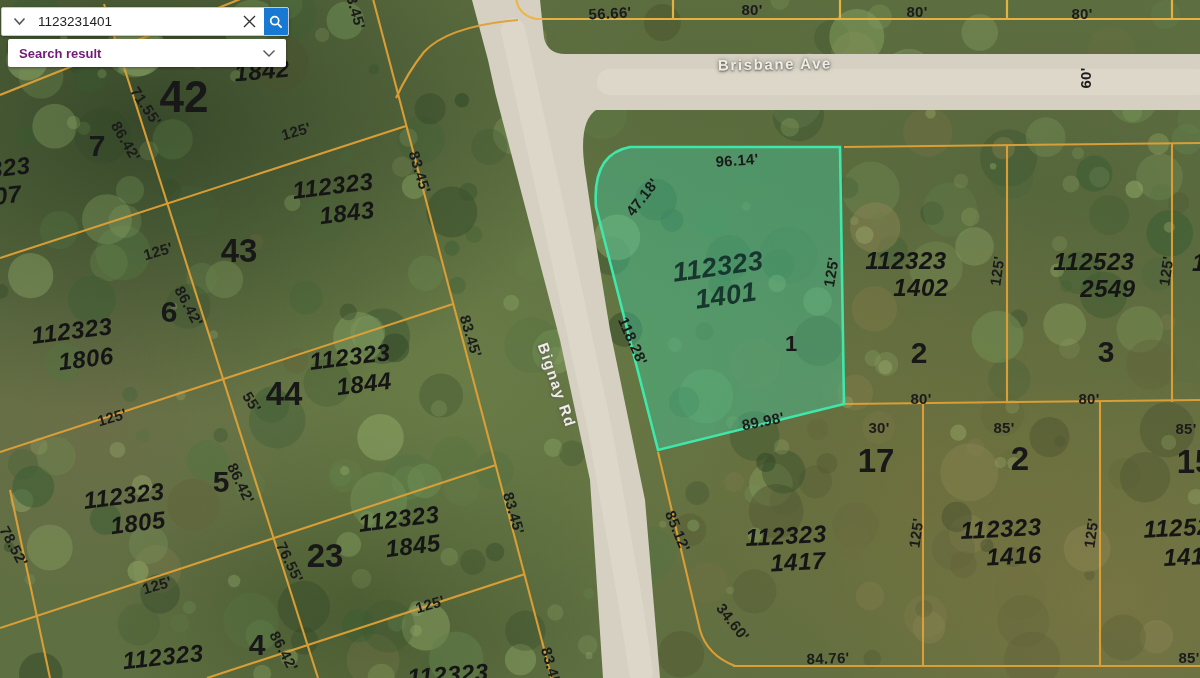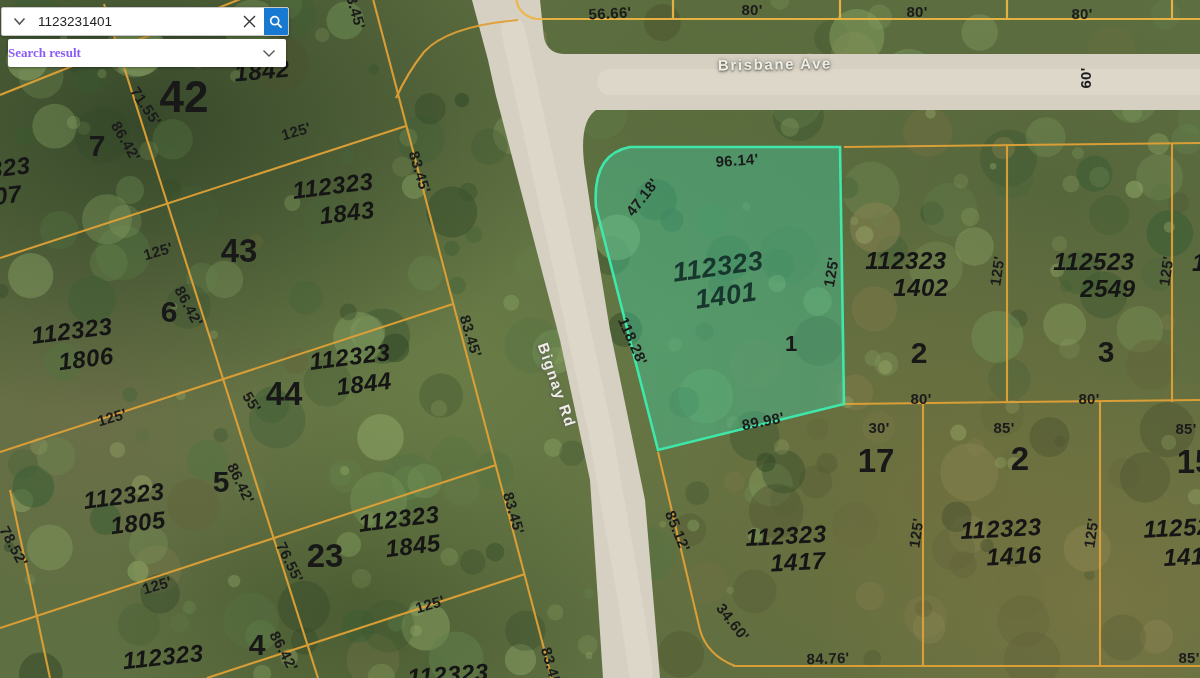--- a/index.html
+++ b/index.html
@@ -33,21 +33,21 @@
         display:flex;align-items:center;}
   .sbar .chev{width:34px;display:flex;justify-content:center;cursor:pointer;}
   .sbar input{flex:1;border:none;outline:none;font-size:13.5px;color:#222;
         font-family:"Liberation Sans",sans-serif;padding:0 2px;background:transparent;}
   .sbar .clear{width:30px;display:flex;justify-content:center;cursor:pointer;}
   .sbar .go{width:24px;align-self:stretch;background:#1779d1;border-radius:0 1px 1px 0;
         display:flex;align-items:center;justify-content:center;cursor:pointer;}
   .rbar{position:absolute;left:8px;top:39px;width:278px;height:28px;background:#fff;
         border-radius:2px;box-shadow:0 1px 3px rgba(0,0,0,.35);
         display:flex;align-items:center;cursor:pointer;}
-  .rbar .txt{flex:1;font-size:13px;font-weight:600;color:#8b5cf6;font-family:Liberation Serif, serif;}
+  .rbar .txt{flex:1;font-size:13px;font-weight:600;color:#701a75;padding-left:11px;}
   .rbar .chev{width:34px;display:flex;justify-content:center;}
 </style>
 </head>
 <body>
 
 <div id="viewport">
 
   <svg id="mapsvg" width="1200" height="678" viewBox="0 0 1200 678">
 
     <g id="blobs">

